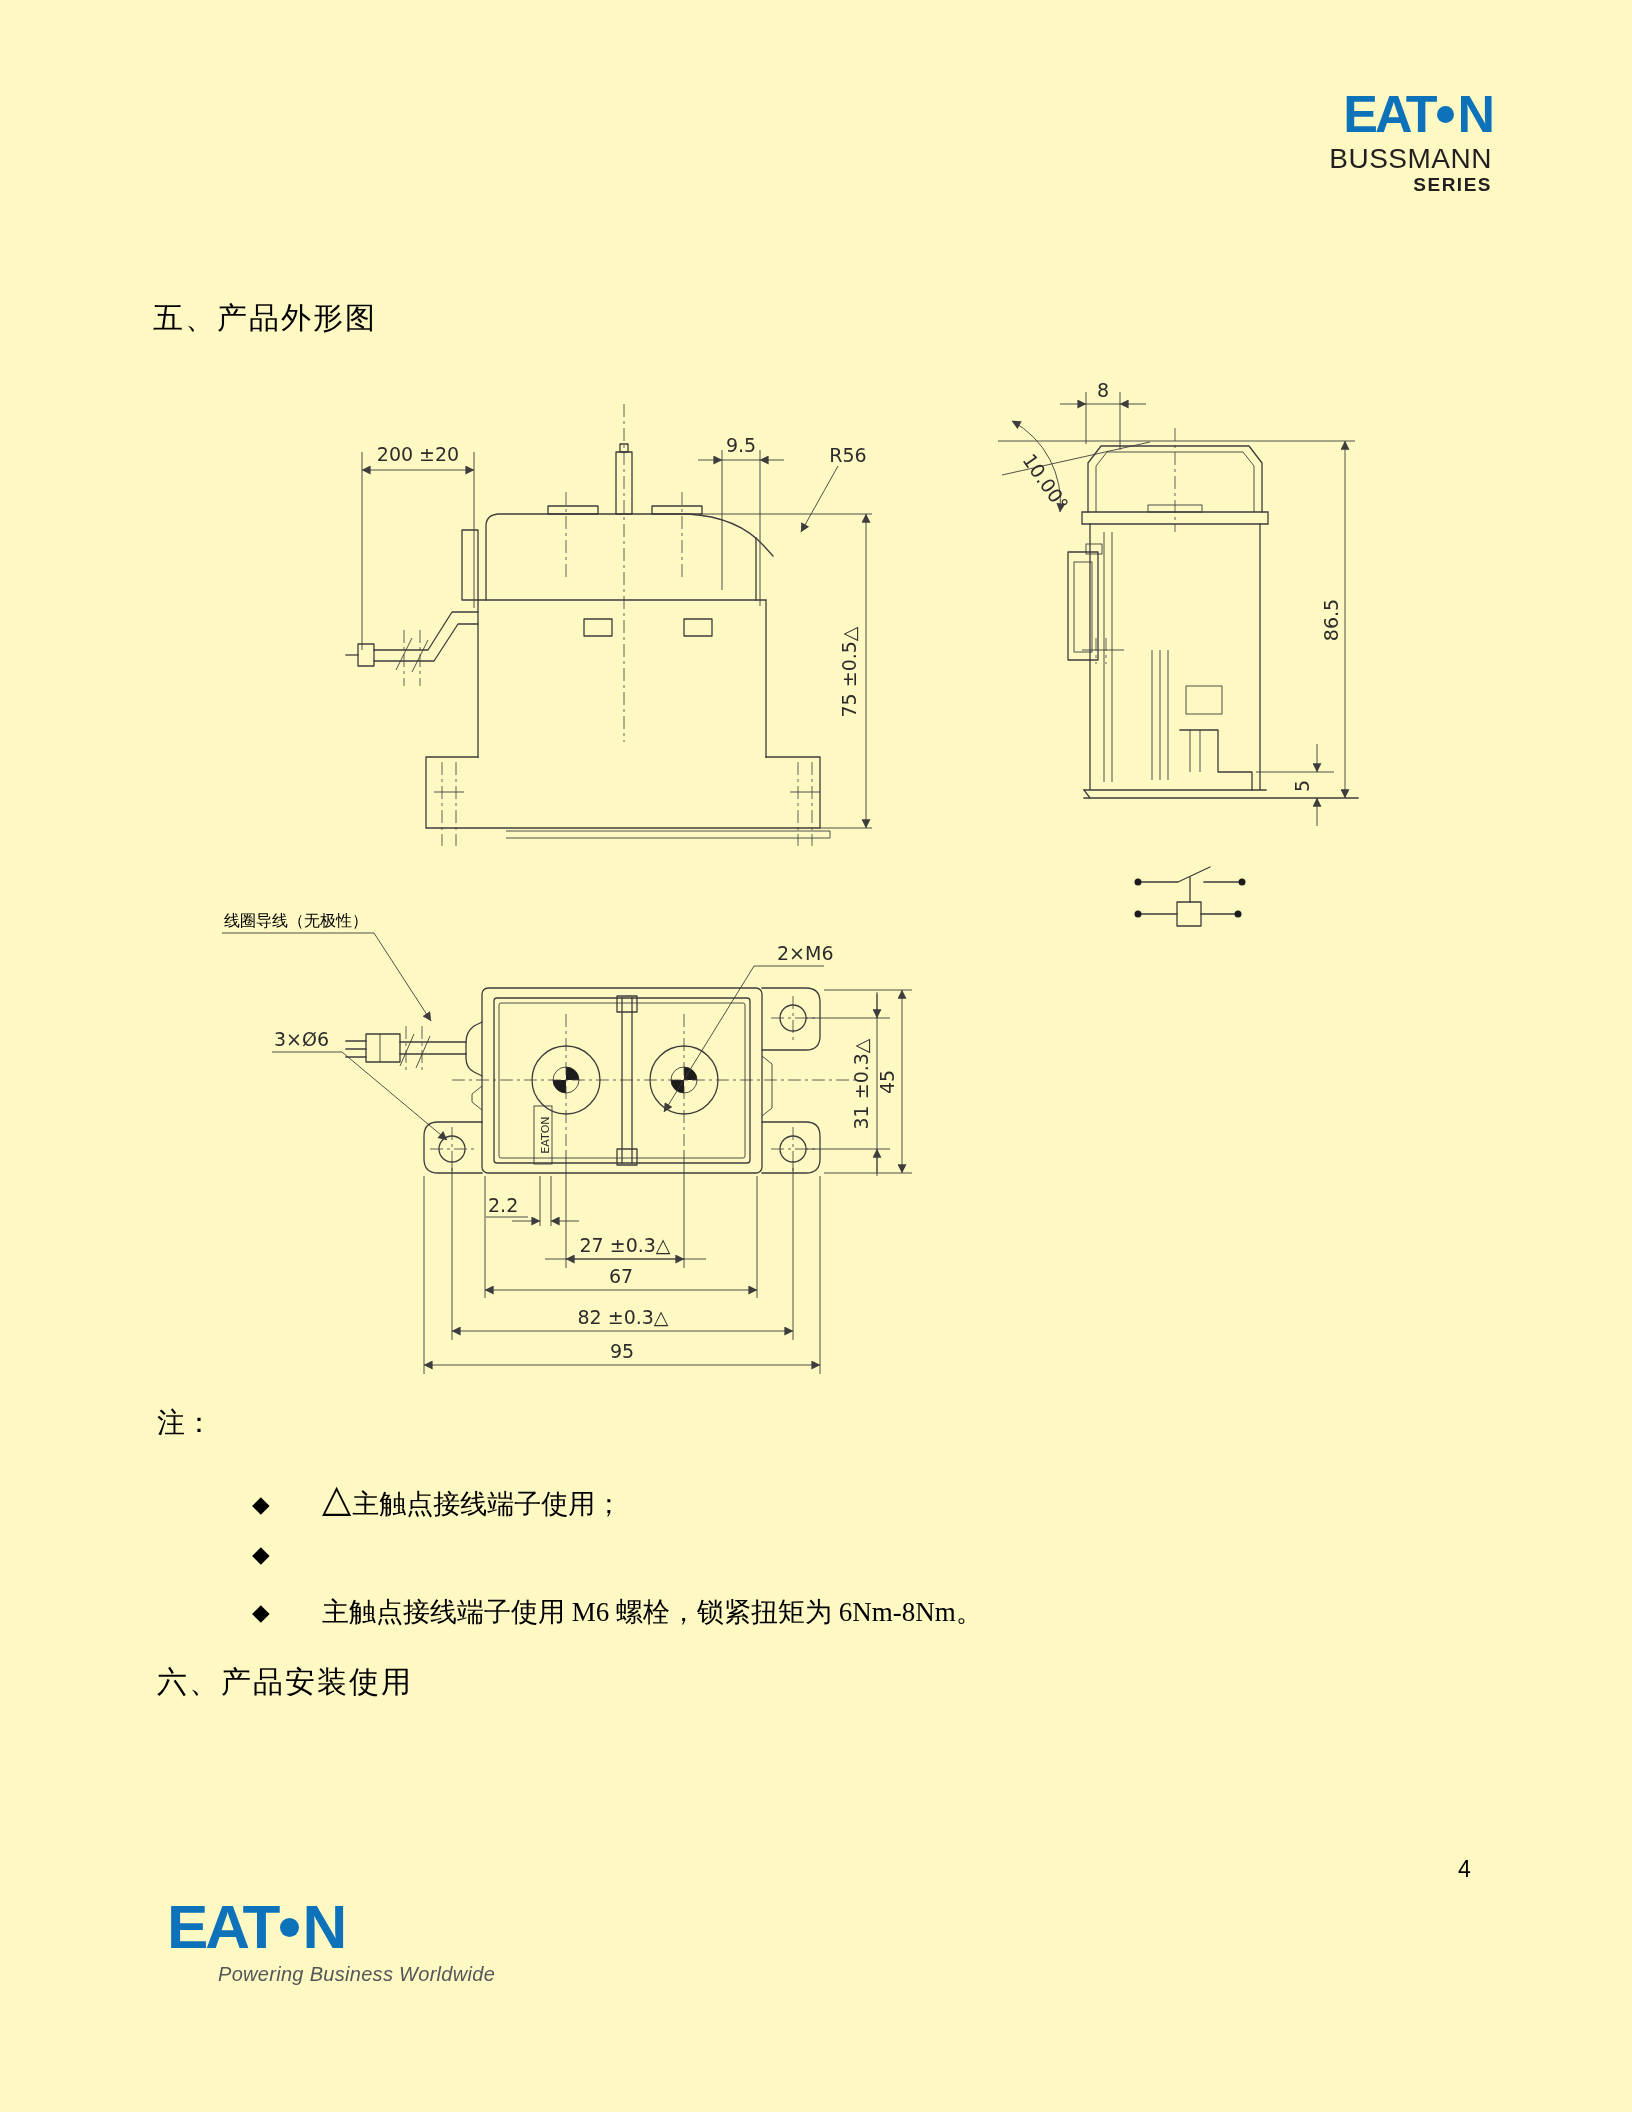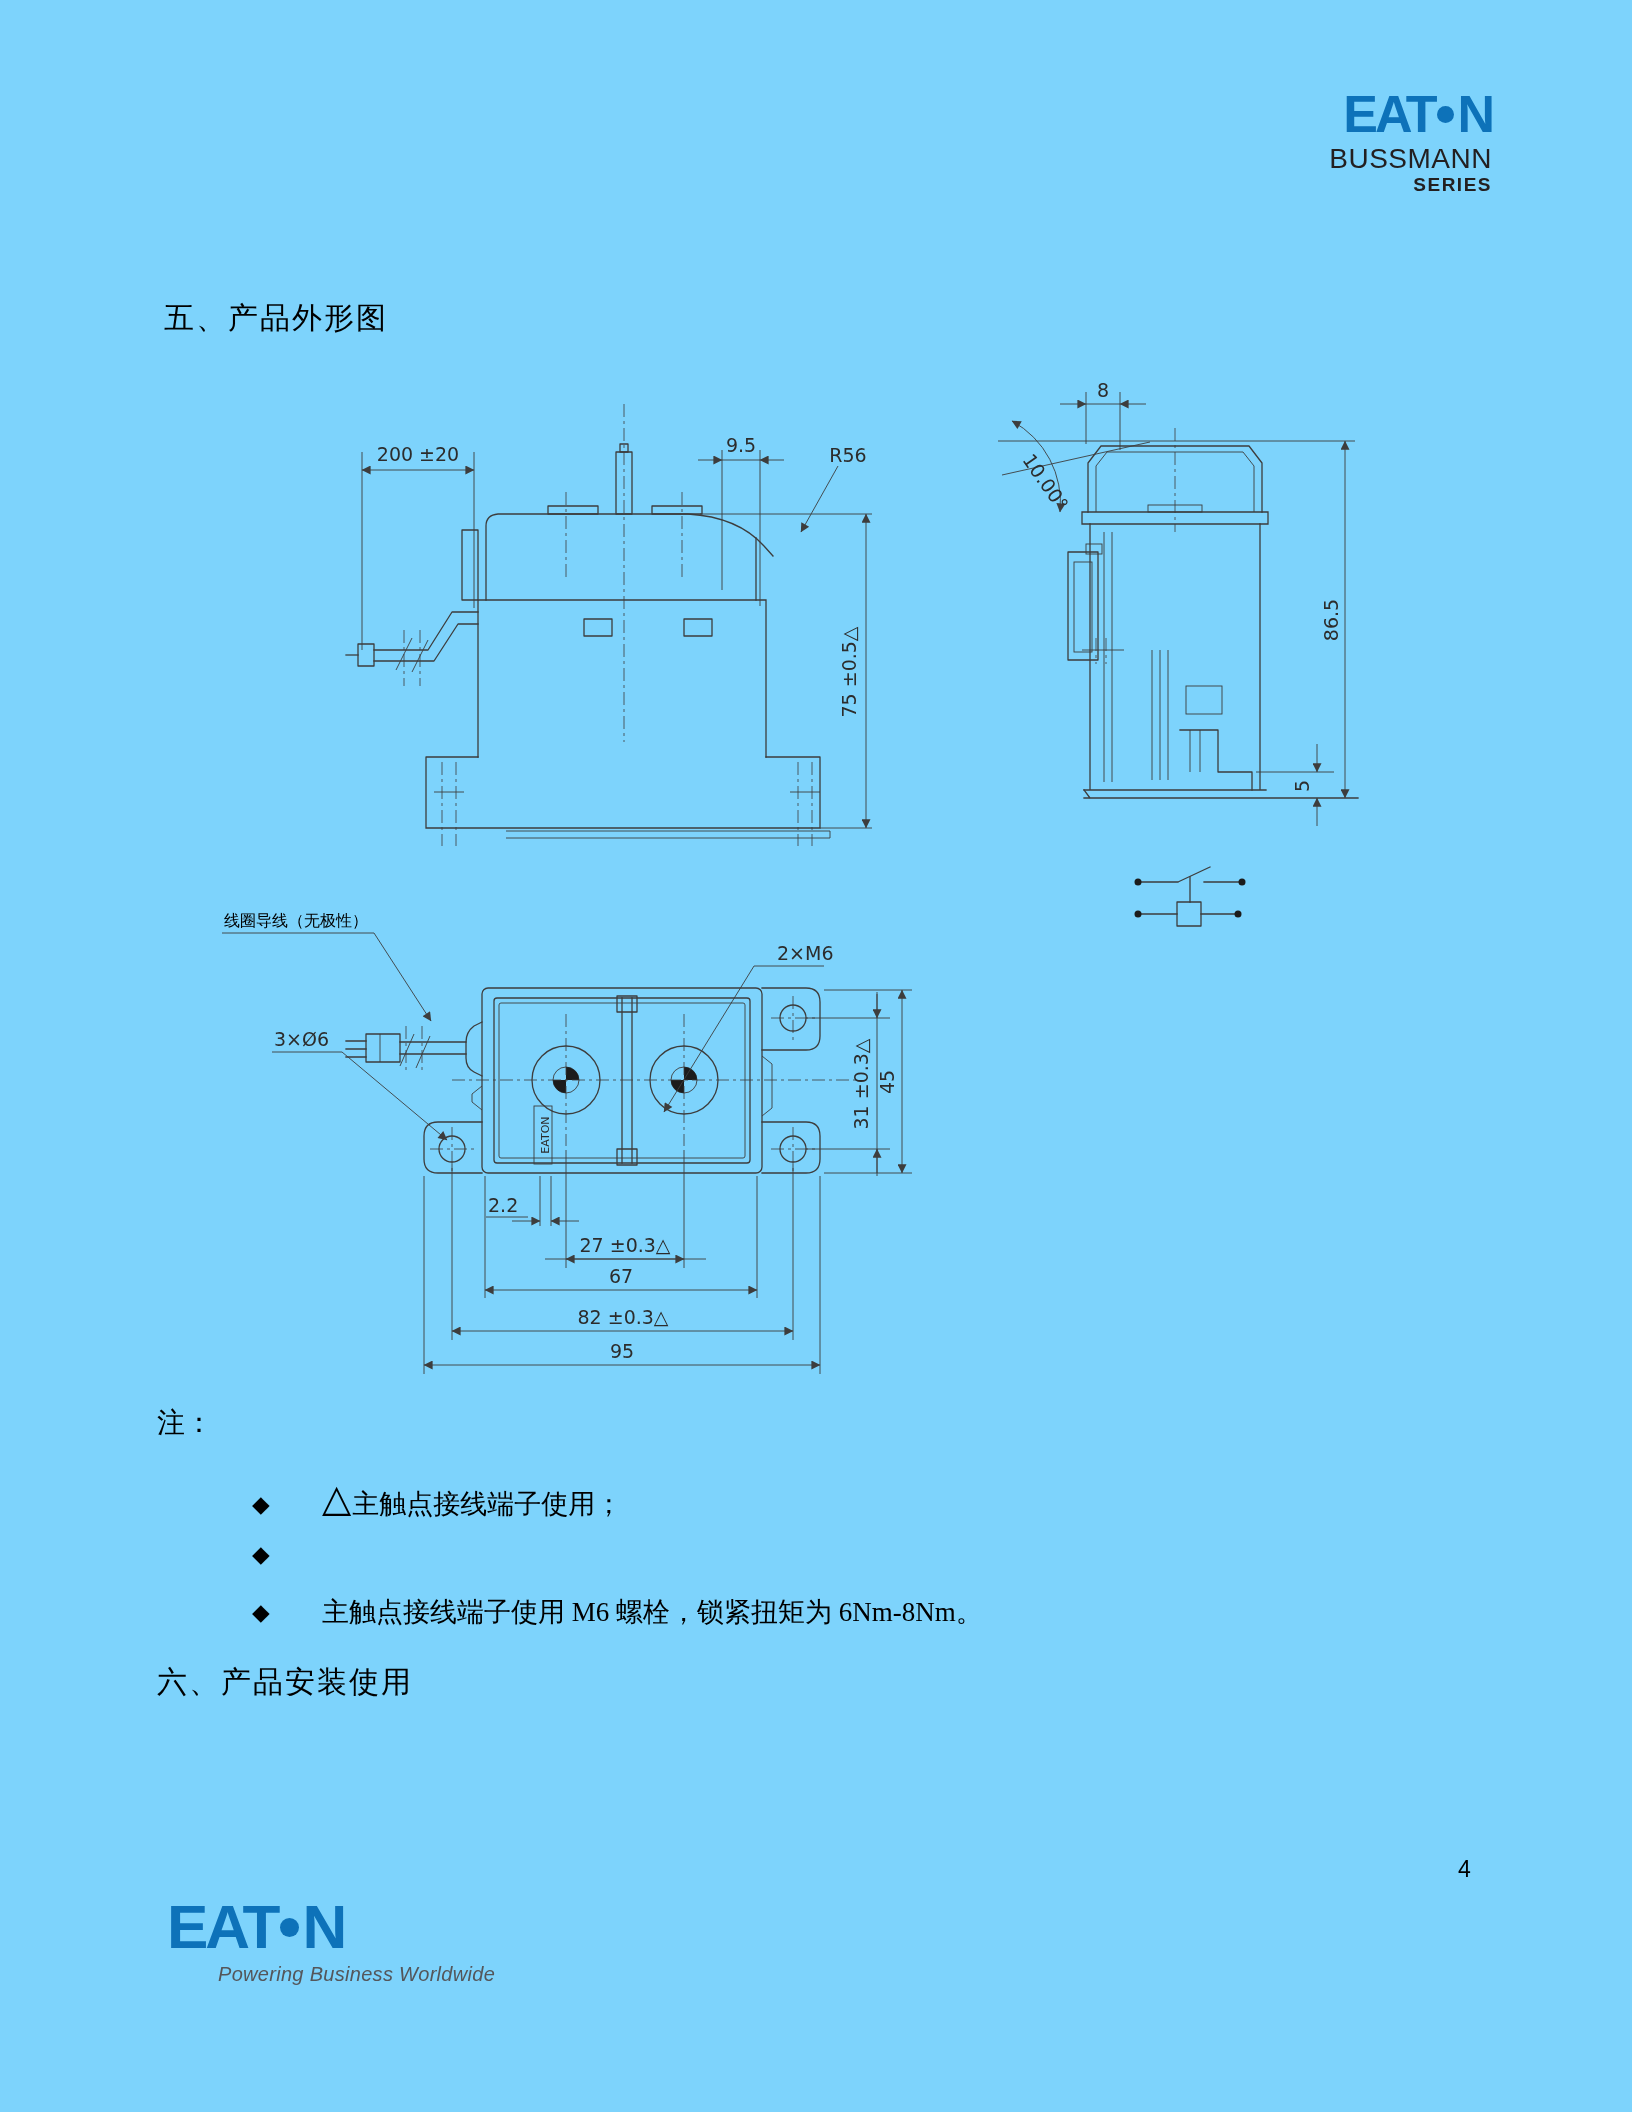--- a/index.html
+++ b/index.html
@@ -1,16 +1,16 @@
 <!DOCTYPE html>
 <html><head>
 <meta charset="utf-8">
 <style>
   html,body{margin:0;padding:0;background:#e8e8e8;}
-  .page{position:relative;width:1632px;height:2112px;background:#7dd3fc;margin:0 auto;
+  .page{position:relative;width:1632px;height:2112px;background:#fef9c3;margin:0 auto;
         font-family:"Liberation Sans",sans-serif;overflow:hidden;}
   
   .hdr{position:absolute;left:1292px;top:88px;width:200px;text-align:right;}
   .eaton-logo{display:flex;align-items:center;justify-content:flex-end;
               color:#0d72b9;font-weight:800;letter-spacing:-3px;
               font-family:"Liberation Sans",sans-serif;line-height:1;}
   .eaton-dot{display:inline-block;border-radius:50%;background:#0d72b9;margin:0 3px;}
   .hdr .eaton-logo{font-size:52px;}
   .hdr .eaton-dot{width:17px;height:17px;}
   .brand1{font-size:28px;font-weight:400;color:#231f20;letter-spacing:.5px;margin-top:3px;}
@@ -47,21 +47,21 @@
   <div class="hdr">
     <div class="eaton-logo">
       <span>EAT</span>
       <span class="eaton-dot"></span>
       <span>N</span>
     </div>
     <div class="brand1">BUSSMANN</div>
     <div class="brand2">SERIES</div>
   </div>
 
-  <div class="sec-title cjk" style="left:164px;top:298px">五、产品外形图</div>
+  <div class="sec-title cjk" style="left:153px;top:298px">五、产品外形图</div>
 
   <svg class="draw" width="1632" height="1450" viewBox="0 0 1632 1450">
     <defs>
       <marker id="ar" viewBox="0 0 10 10" refX="9.6" refY="5" markerWidth="13" markerHeight="9" orient="auto-start-reverse" markerUnits="userSpaceOnUse">
         <path d="M0,0 L10,5 L0,10 Z" fill="#3d3d3d"></path>
       </marker>
     </defs>
 
     <g>
 

